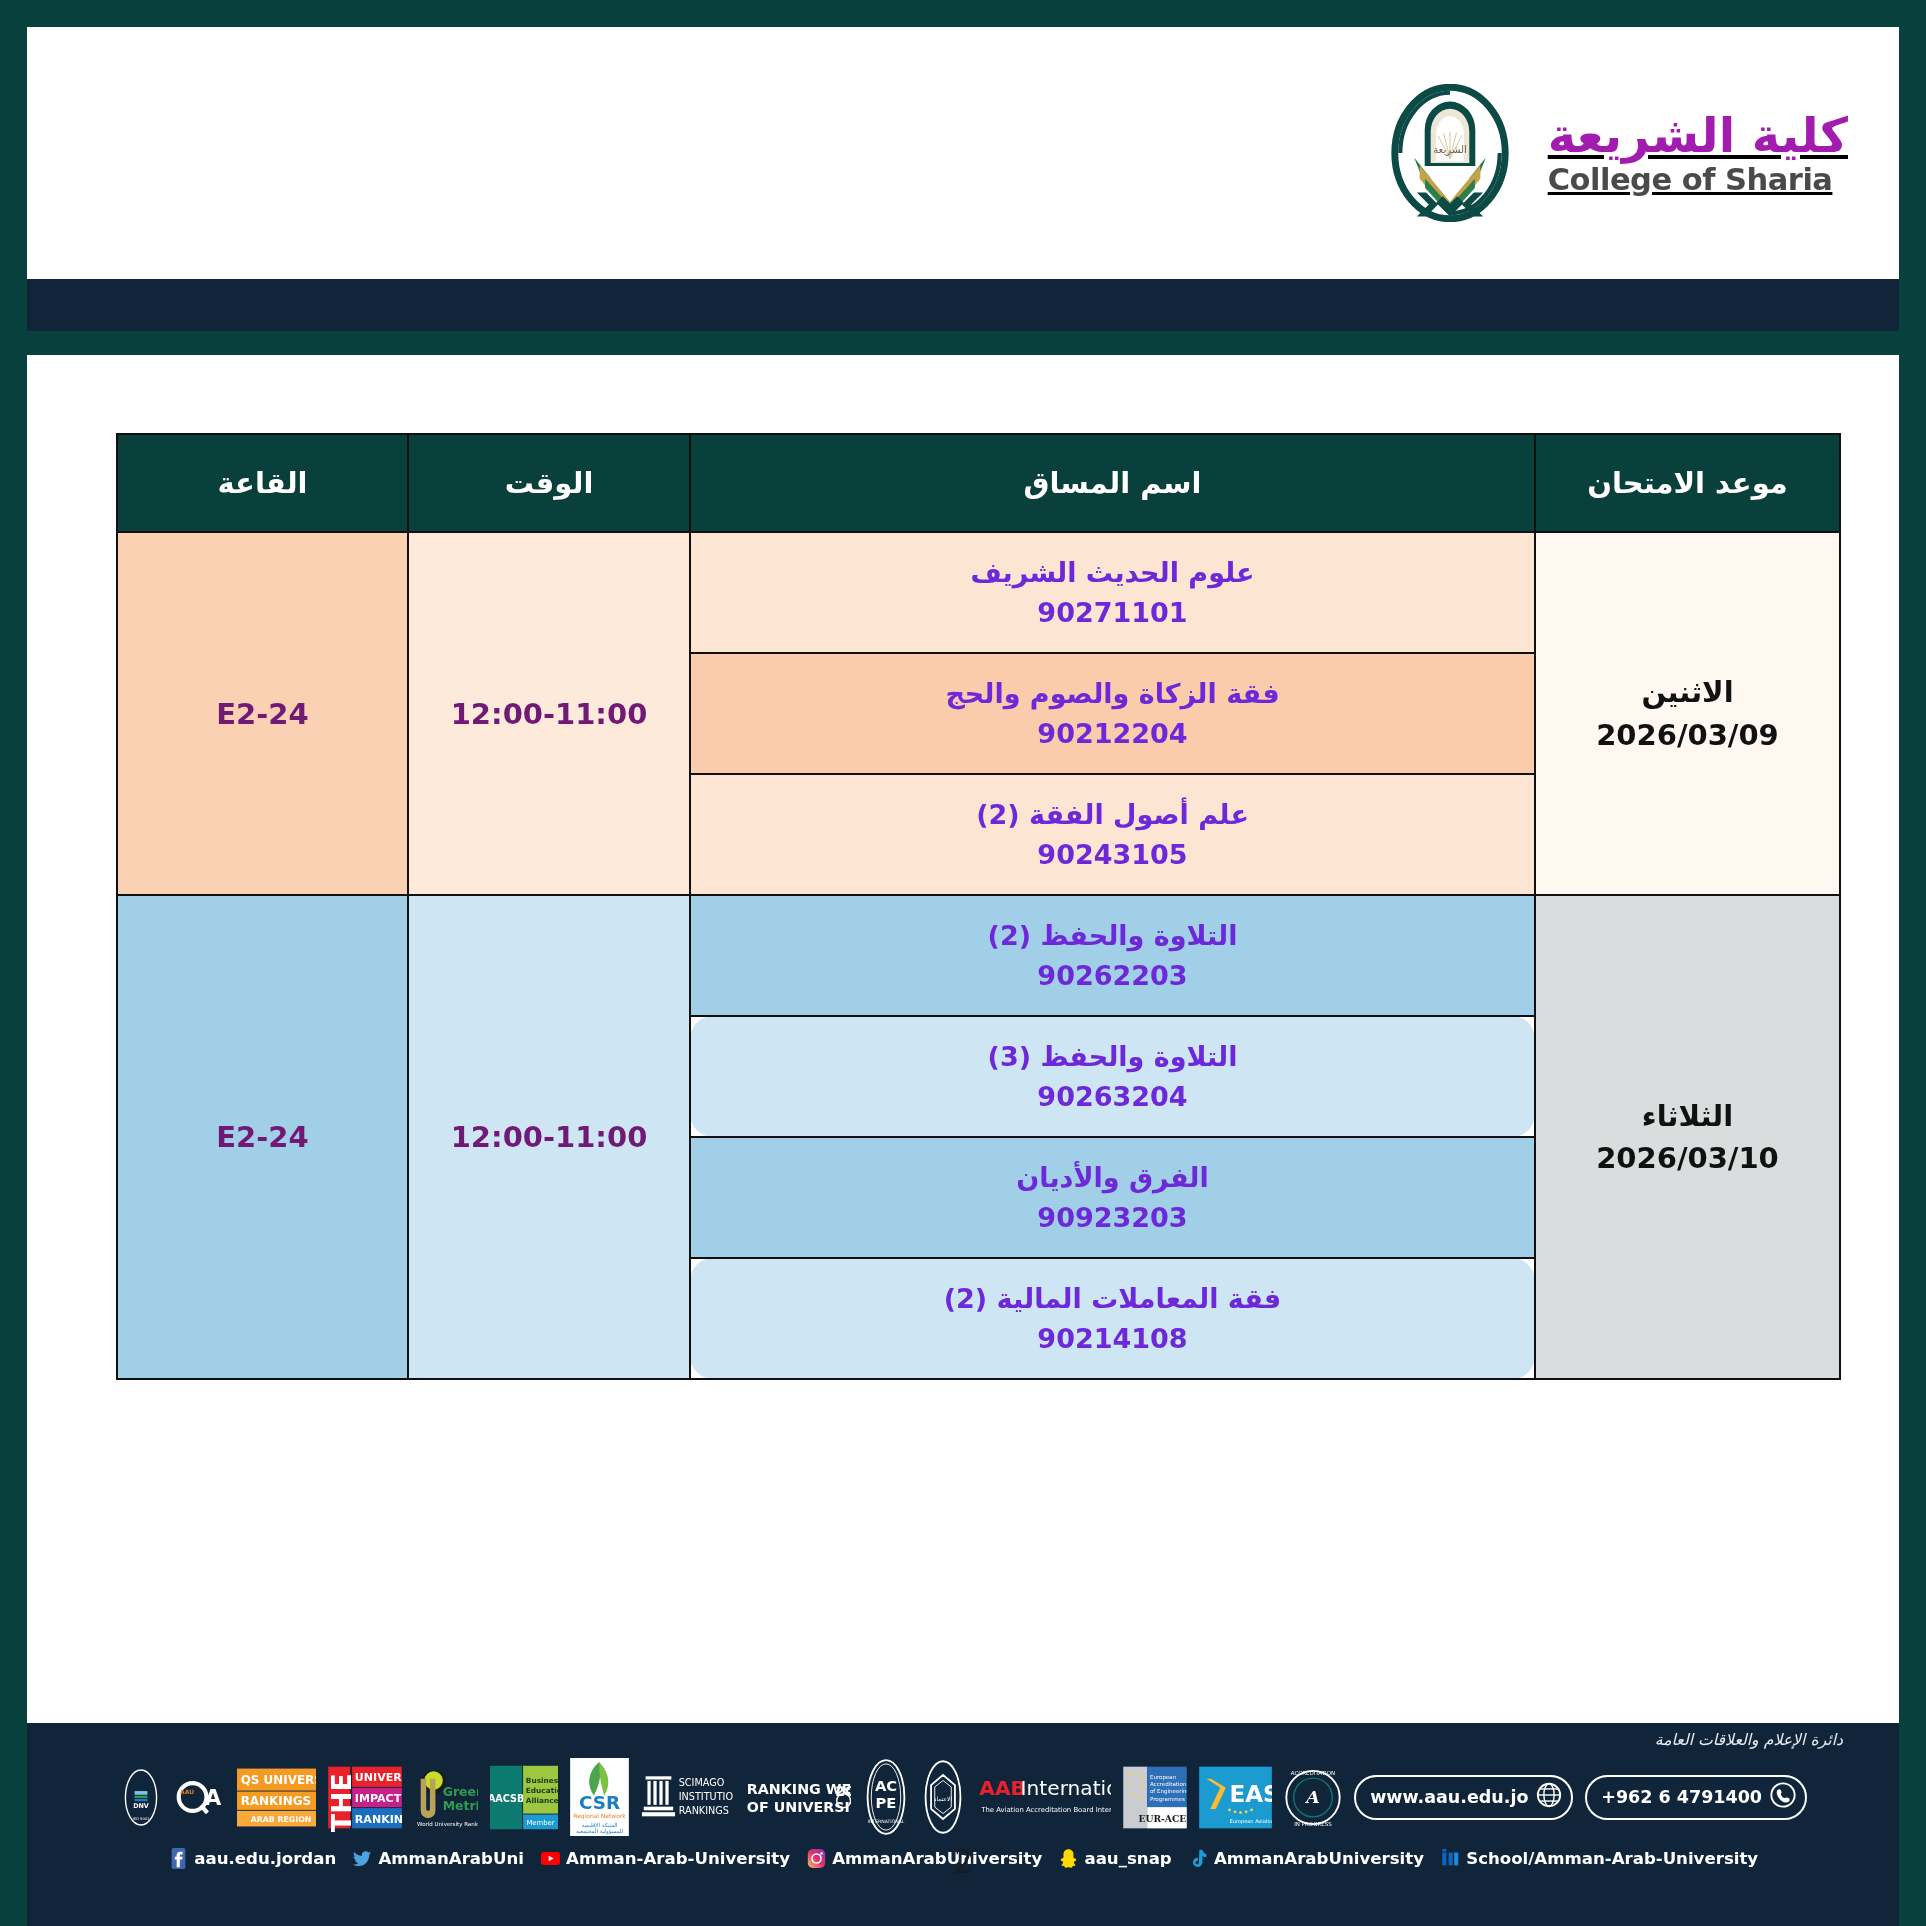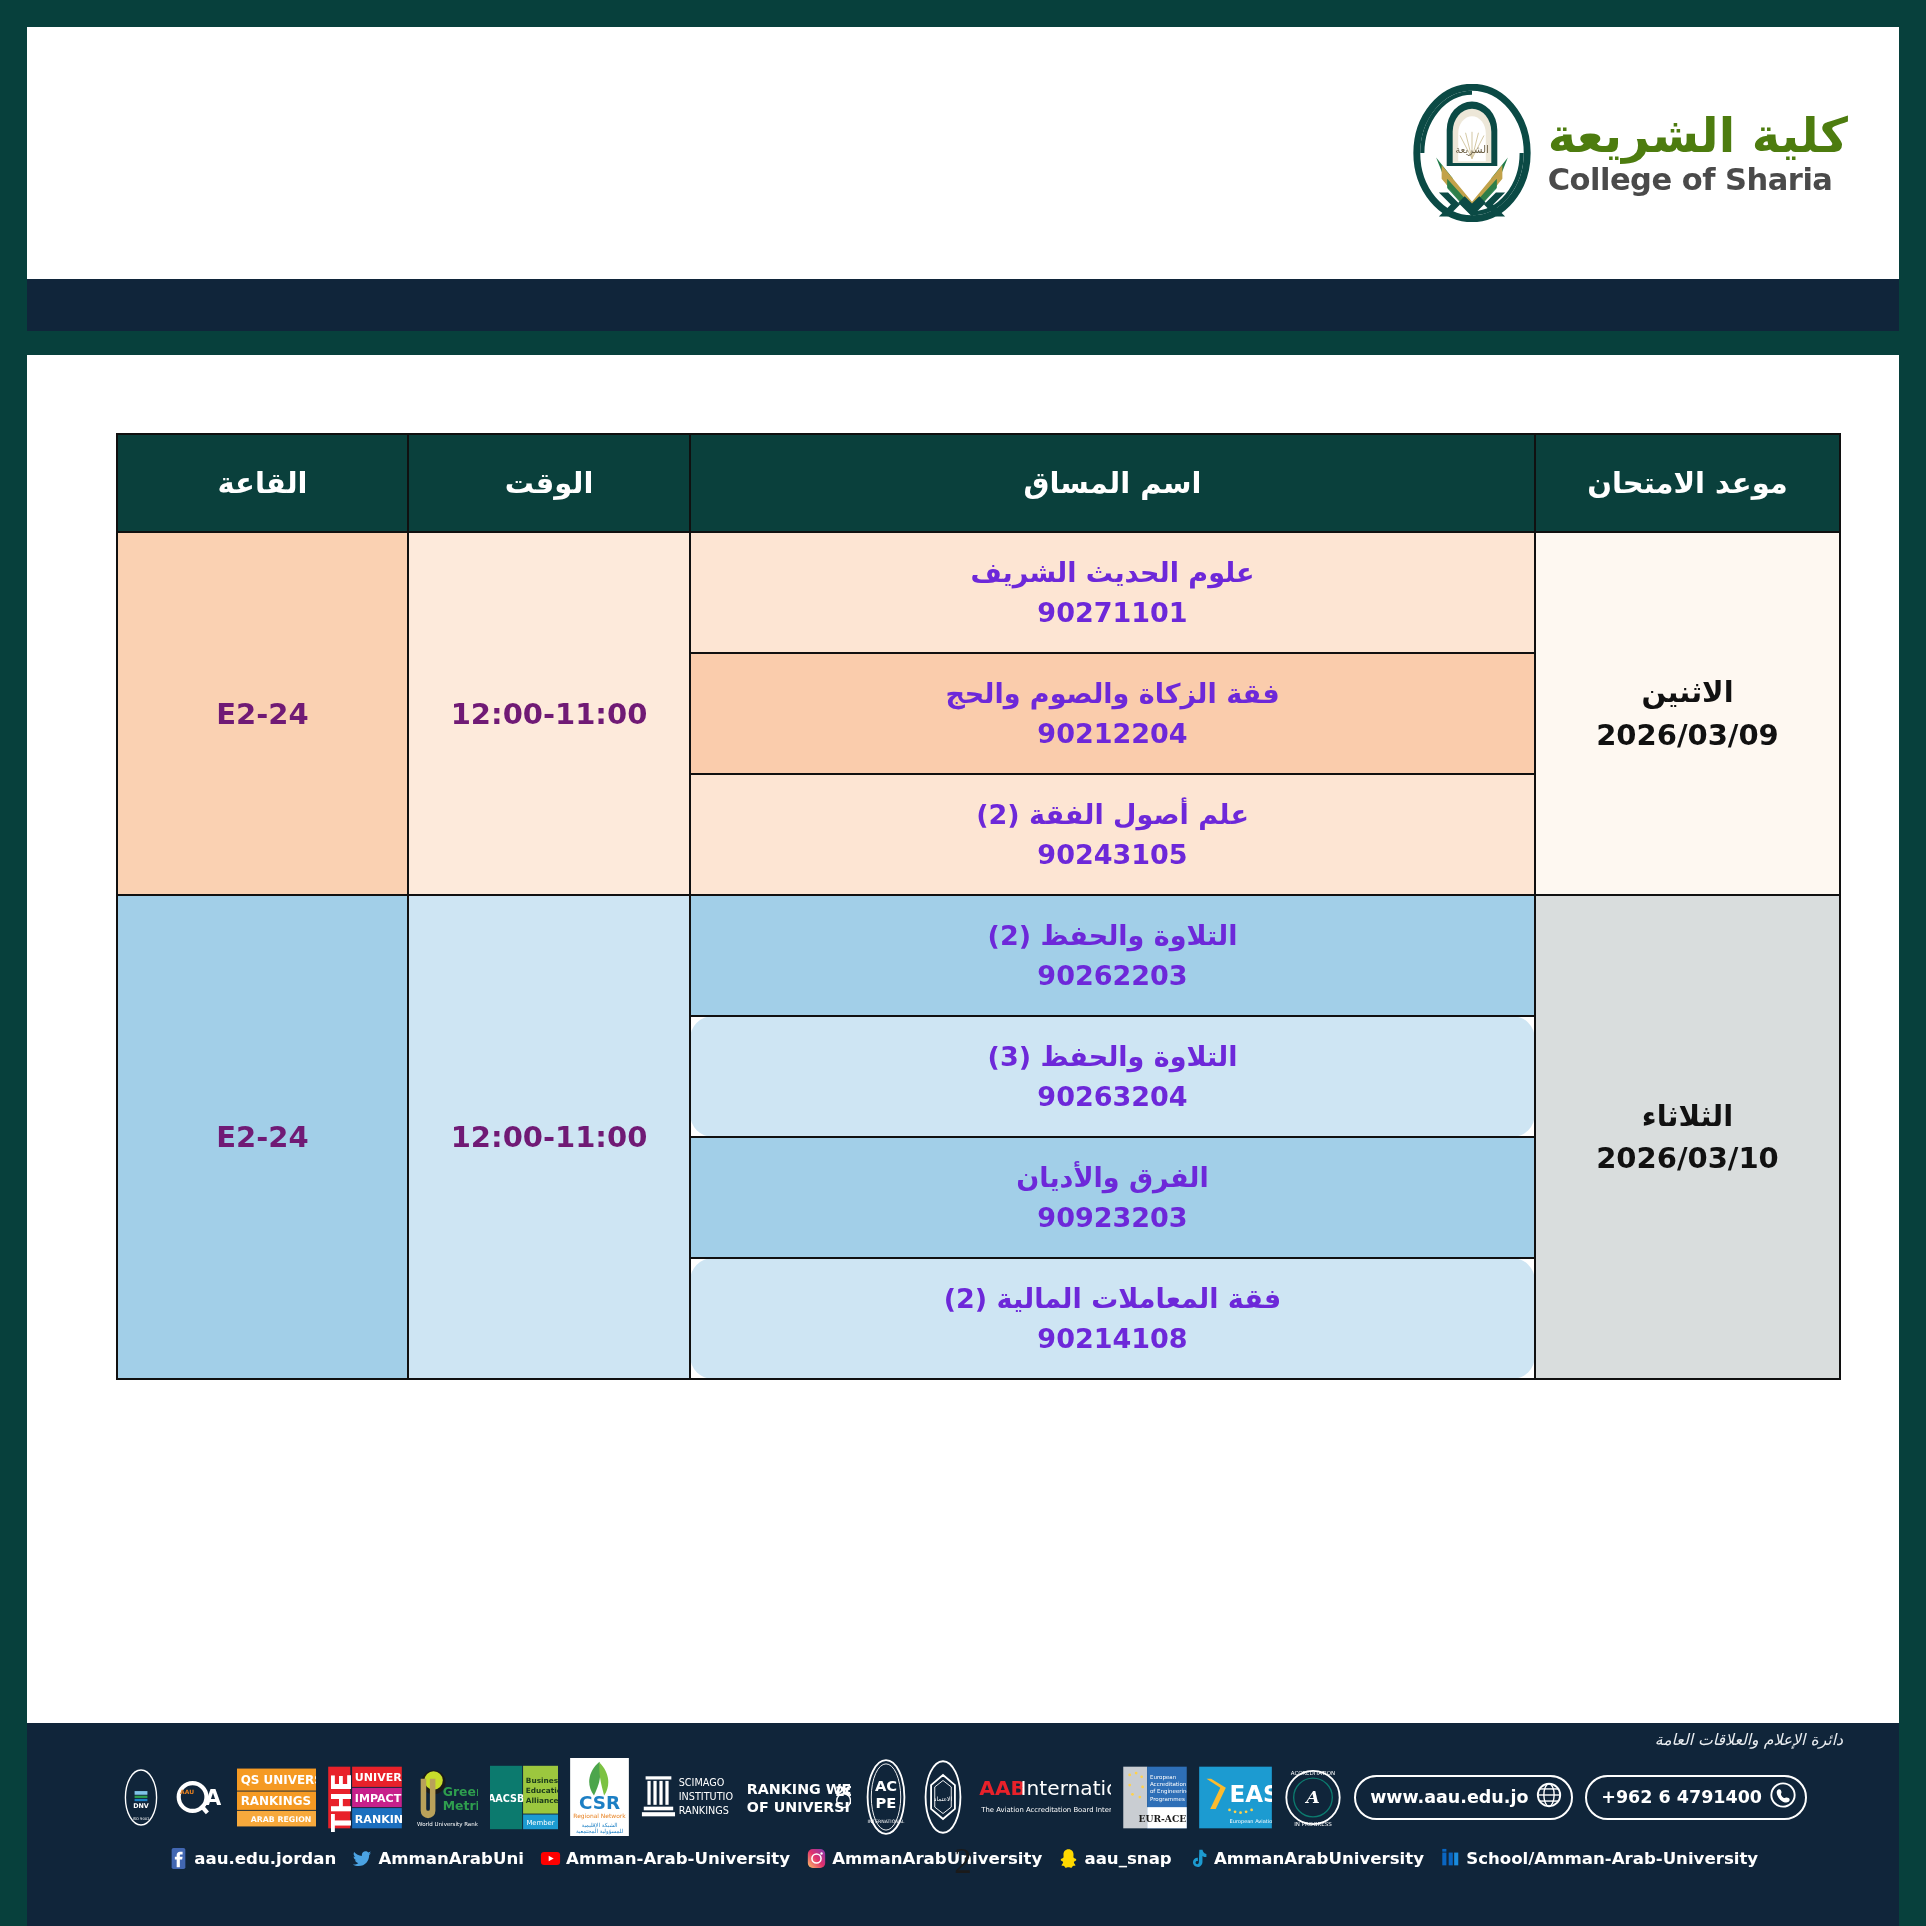--- a/index.html
+++ b/index.html
@@ -31,27 +31,27 @@
   .hdr{
     height:252px;
     display:flex;
     align-items:center;
     justify-content:space-between;
     padding:0 51px 0 51px;
     box-sizing:border-box;
     background:#ffffff;
     flex:0 0 auto;
   }
-  .brand-left{display:flex;align-items:center;gap:7px;direction:ltr;}
+  .brand-left{display:flex;align-items:center;gap:29px;direction:ltr;text-decoration:underline;}
   .brand-right{display:flex;align-items:center;gap:20.3px;direction:ltr;}
 
   .sharia-seal{width:138px;height:138px;flex:0 0 auto;}
   .sharia-text{display:flex;flex-direction:column;align-items:flex-start;gap:2.8px;}
   .sharia-ar{
-    font-size:48px;font-weight:bold;color:#4d7c0f;line-height:1.05;
+    font-size:48px;font-weight:bold;color:#a21caf;line-height:1.05;
     direction:rtl;letter-spacing:-0.5px;
   }
   .sharia-en{
     font-size:30.5px;font-weight:bold;color:#4A4A4A;line-height:1.05;
     letter-spacing:-0.5px;
   }
 
   .aau-text{display:flex;flex-direction:column;align-items:flex-end;gap:1.8px;}
   .aau-ar{
     font-size:46px;font-weight:bold;color:#D4601F;line-height:1.1;

